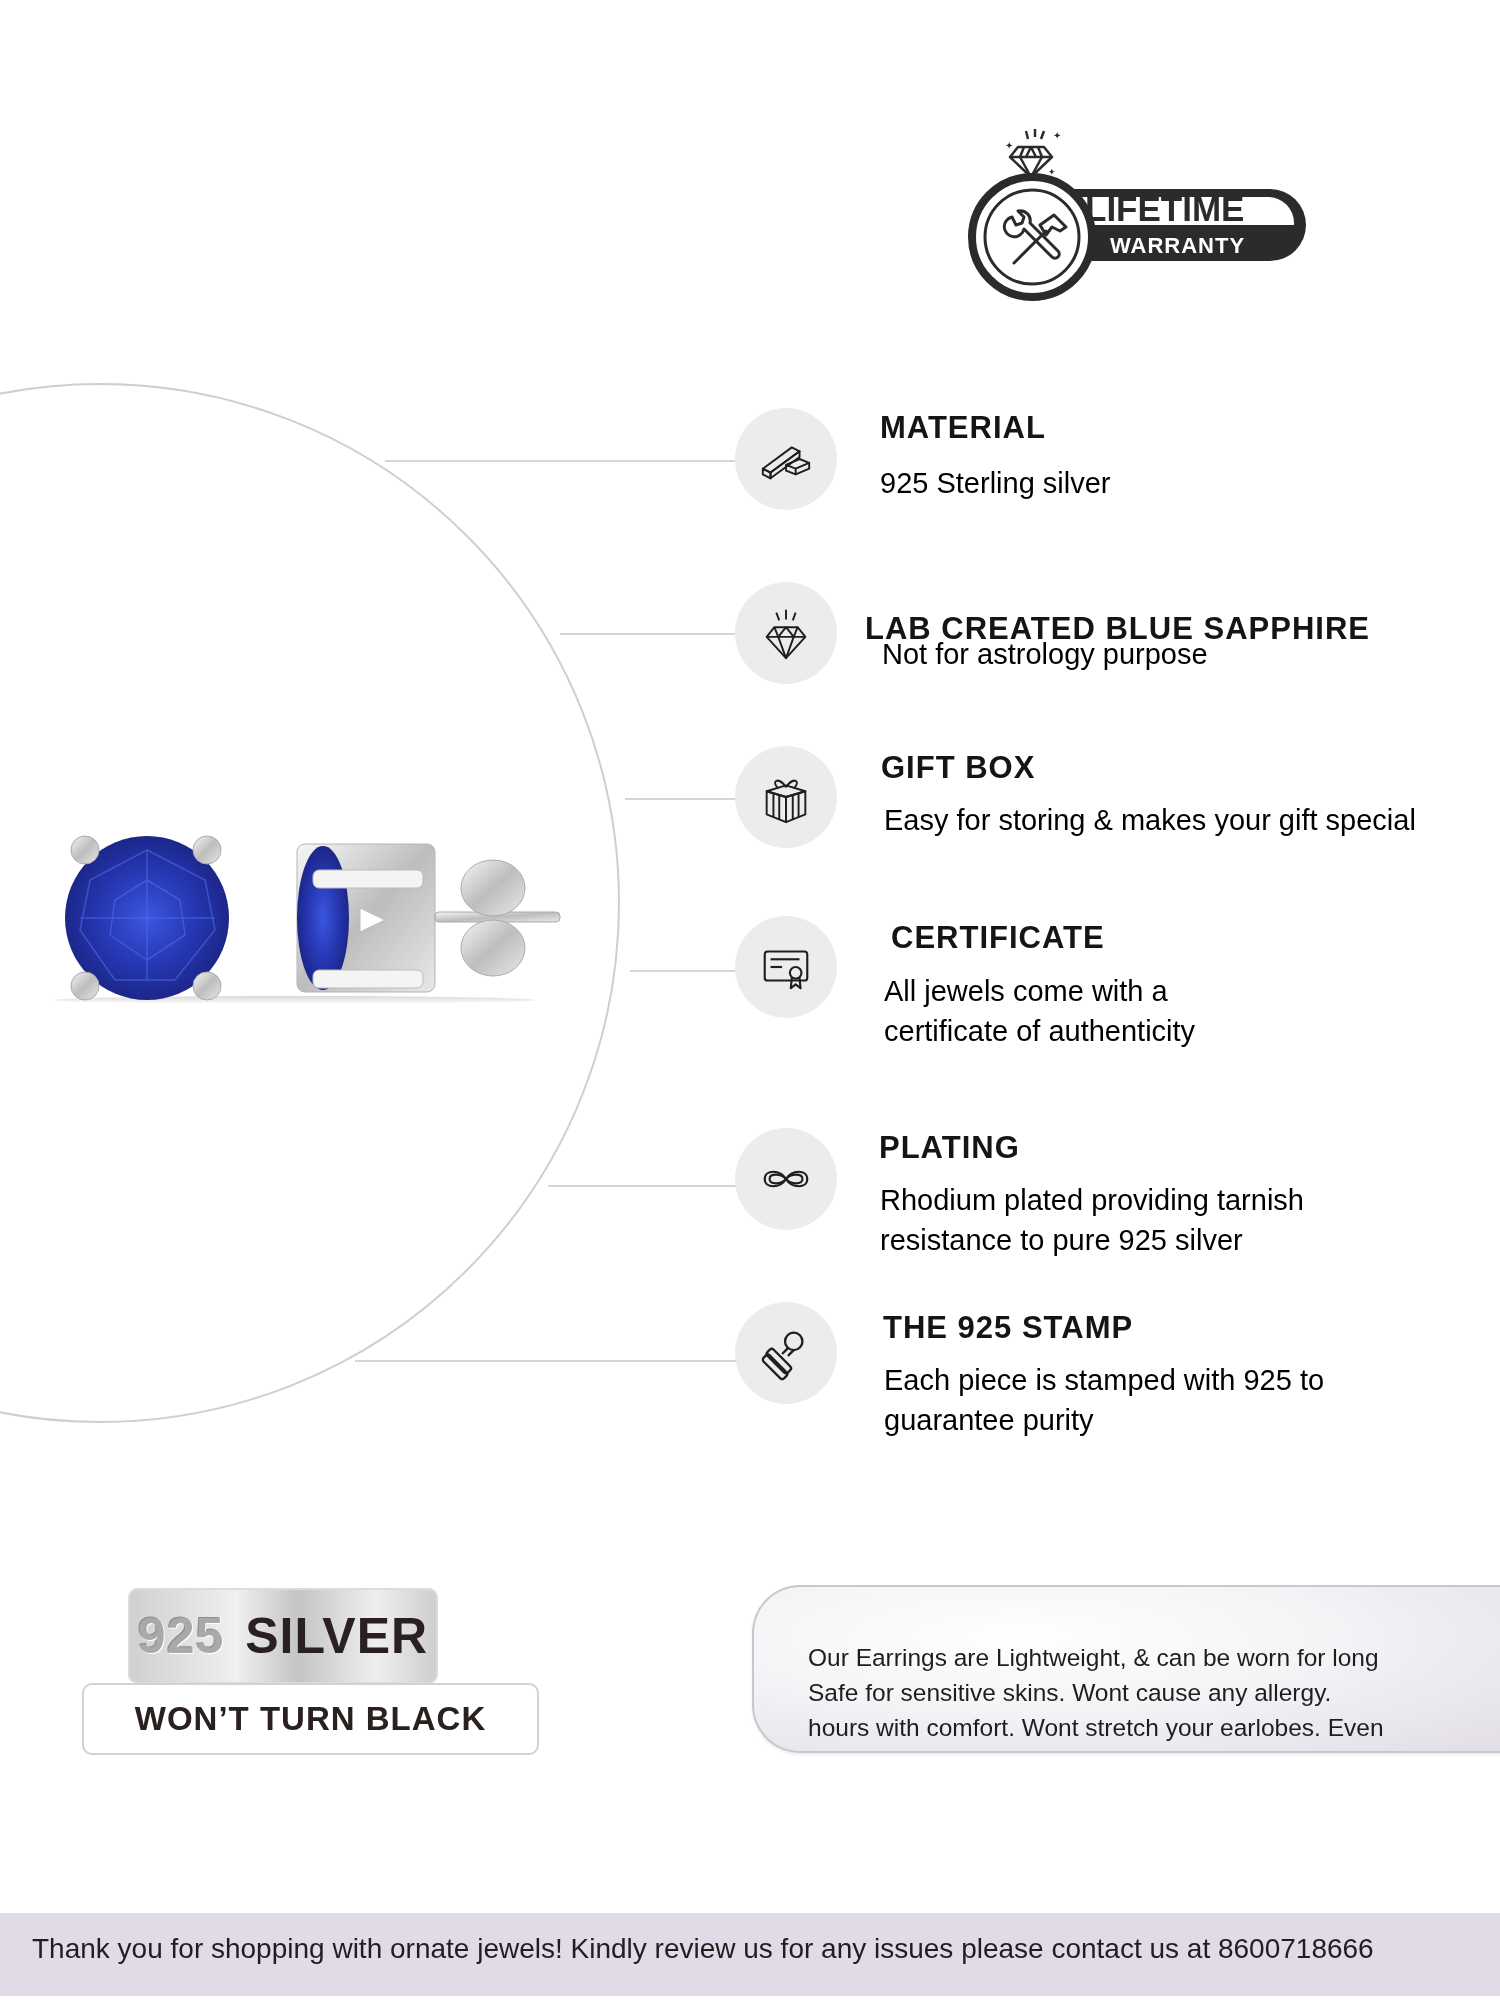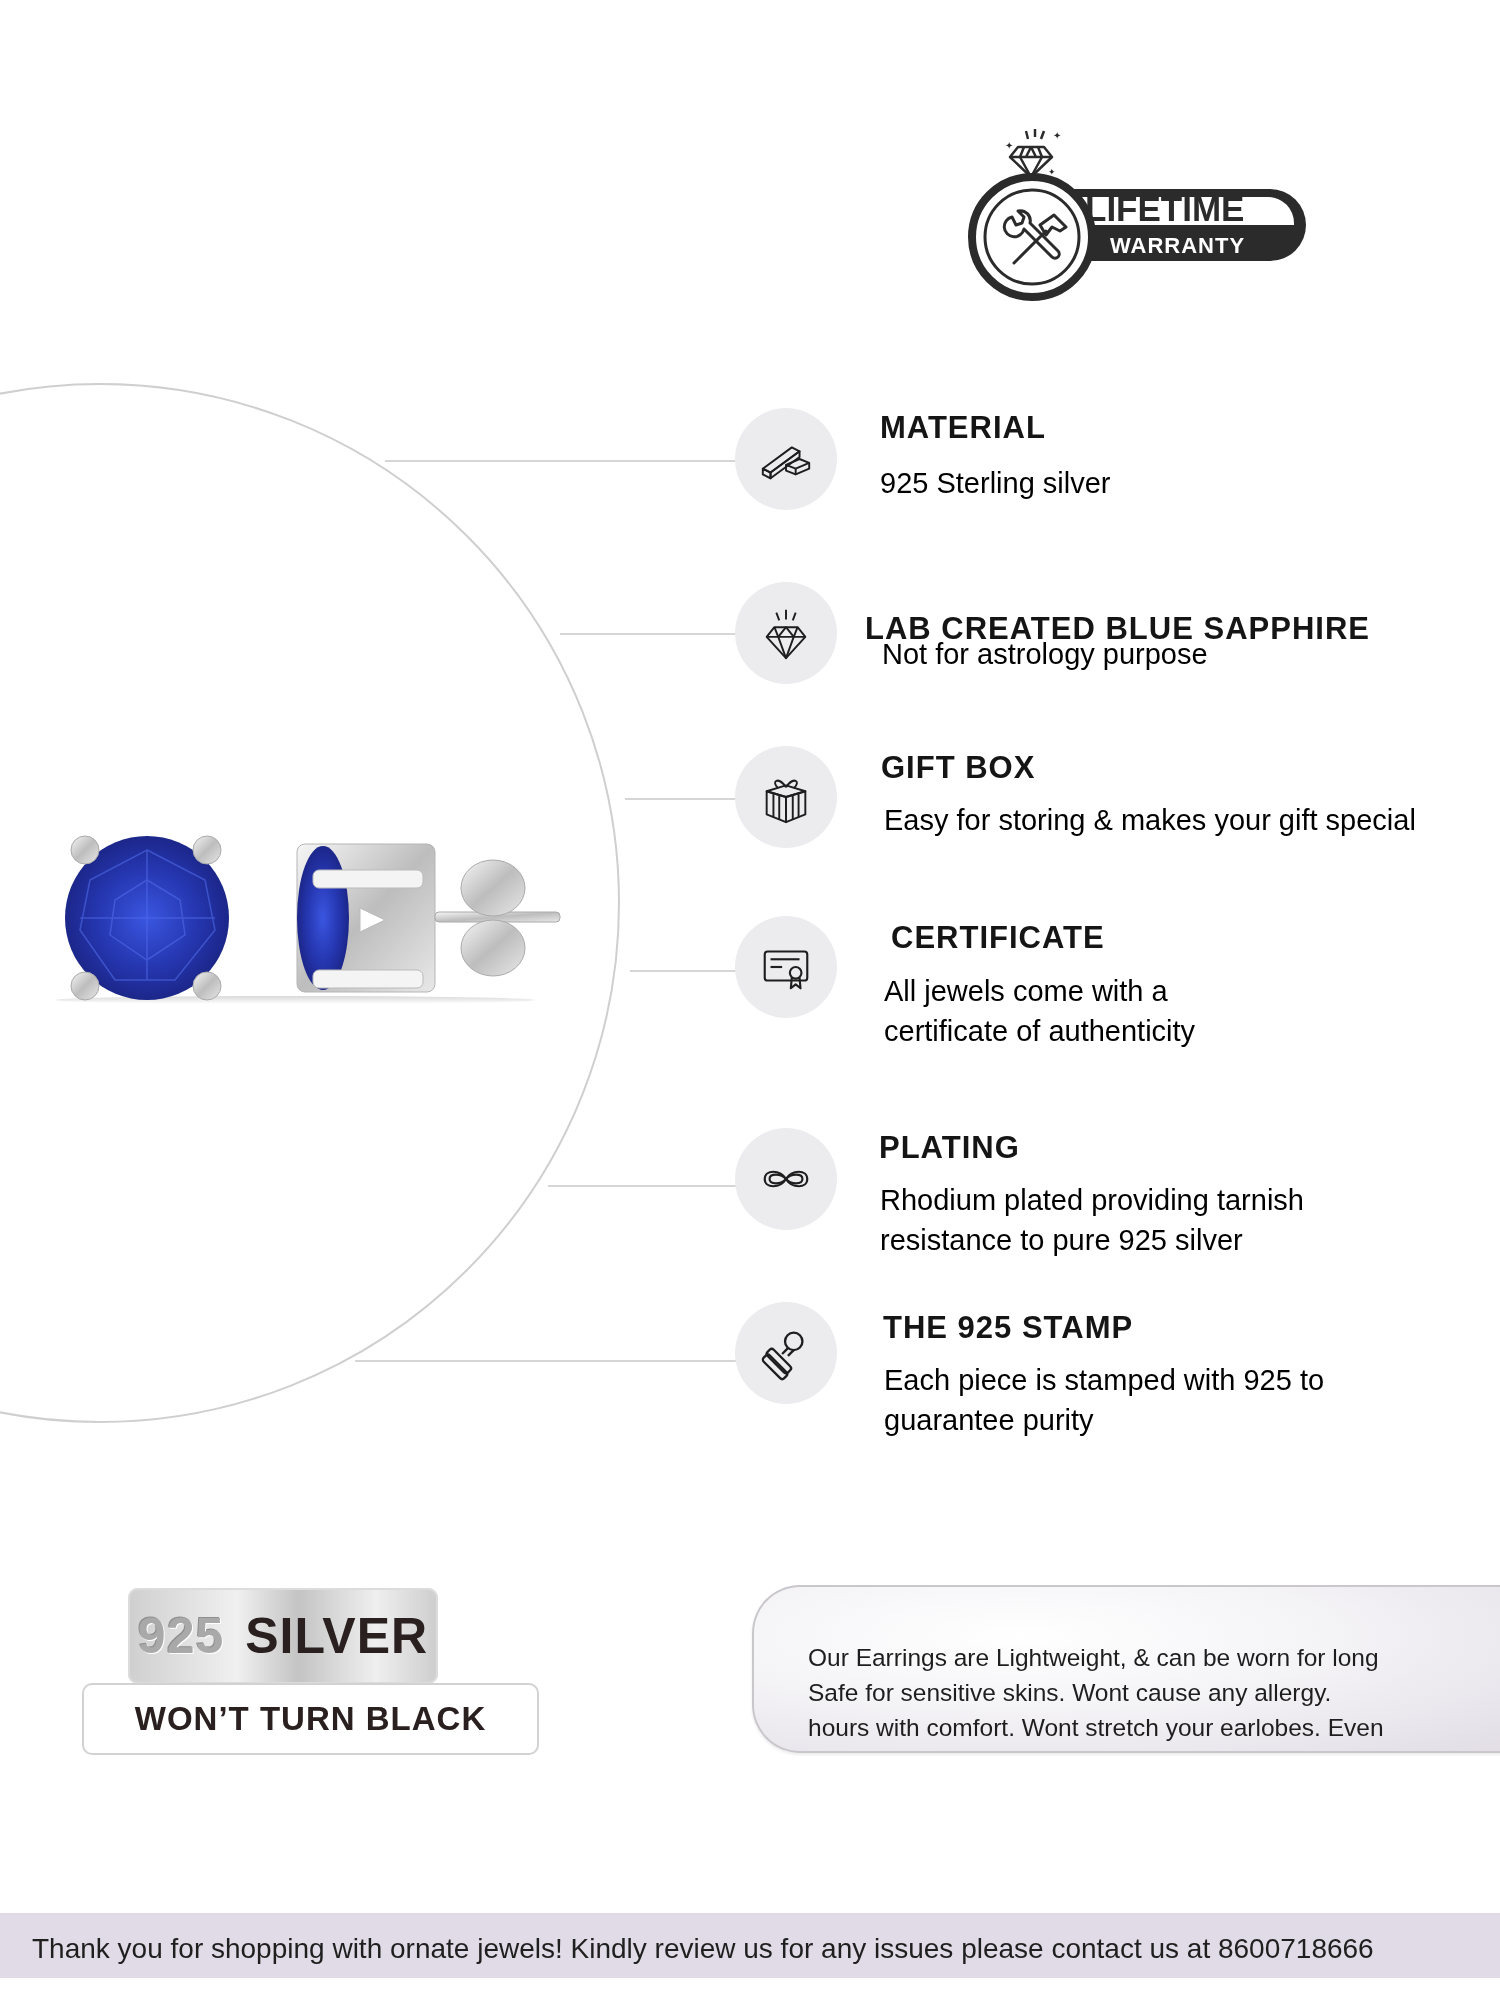--- a/index.html
+++ b/index.html
@@ -64,21 +64,21 @@
     box-sizing: border-box;
     background: radial-gradient(ellipse at 35% 30%, #ffffff 0%, #f4f3f6 45%, #e2dde6 100%);
     box-shadow: 0 2px 3px rgba(0,0,0,0.08);
   }
   .desc-text {
     position: absolute; left: 54px; top: 32px; font-size: 24.5px; line-height: 35px; color: #1e1e1e; margin-top: 21px;
   }
 
   
   .footer {
-    position: absolute; left: 0; top: 1913px; width: 1500px; height: 65px;
+    position: absolute; left: 0; top: 1913px; width: 1500px; height: 83px;
     background: #e0dbe6;
   }
   .footer-text {
     position: absolute; left: 32px; top: 20px; font-size: 28px; color: #1f1f1f; white-space: nowrap;
   }
 </style>
 </head>
 <body>
 
 <div class="big-circle"></div>

